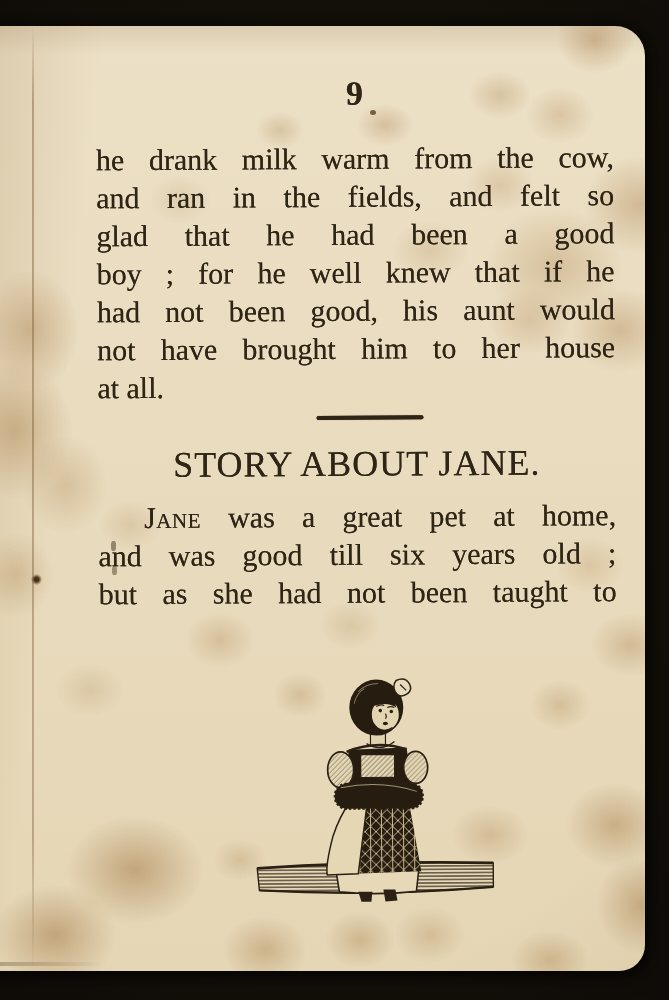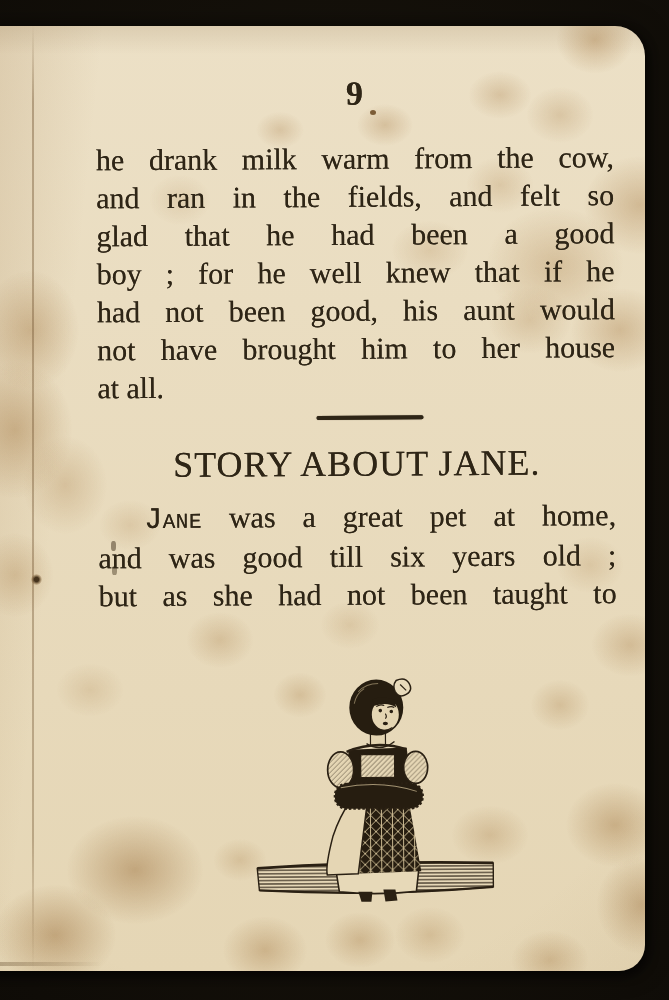--- a/index.html
+++ b/index.html
@@ -73,21 +73,21 @@
            color:var(--ink);text-shadow:0 0 .6px rgba(46,37,22,.85);}
   .page-number{position:absolute;left:116px;top:48px;width:518px;text-align:center;
            font-size:34px;line-height:40px;font-weight:bold;}
   .para{position:absolute;left:116px;width:518px;}
   .para1{top:114px;}
   .para2{top:472px;}
   .line{font-size:30px;line-height:38px;white-space:nowrap;
         text-align:justify;text-align-last:justify;text-justify:inter-word;}
   .line.lastline{text-align-last:left;}
   .line.indented{text-indent:46px;}
-  .sc{font-variant:small-caps;letter-spacing:.5px;font-family:Liberation Mono, monospace;}
+  .sc{font-variant:small-caps;letter-spacing:.5px;}
   .divider{position:absolute;left:335px;top:390px;width:107px;height:4px;border-radius:2px;
         background:var(--ink);box-shadow:0 0 .7px rgba(46,37,22,.9);}
   .heading{position:absolute;left:80px;top:418px;width:590px;text-align:center;
         font-size:36px;line-height:40px;letter-spacing:1px;}
   .illustration{position:absolute;left:271px;top:652px;width:240px;height:230px;}
 </style>
 </head>
 <body>
 
 <div class="stage">

